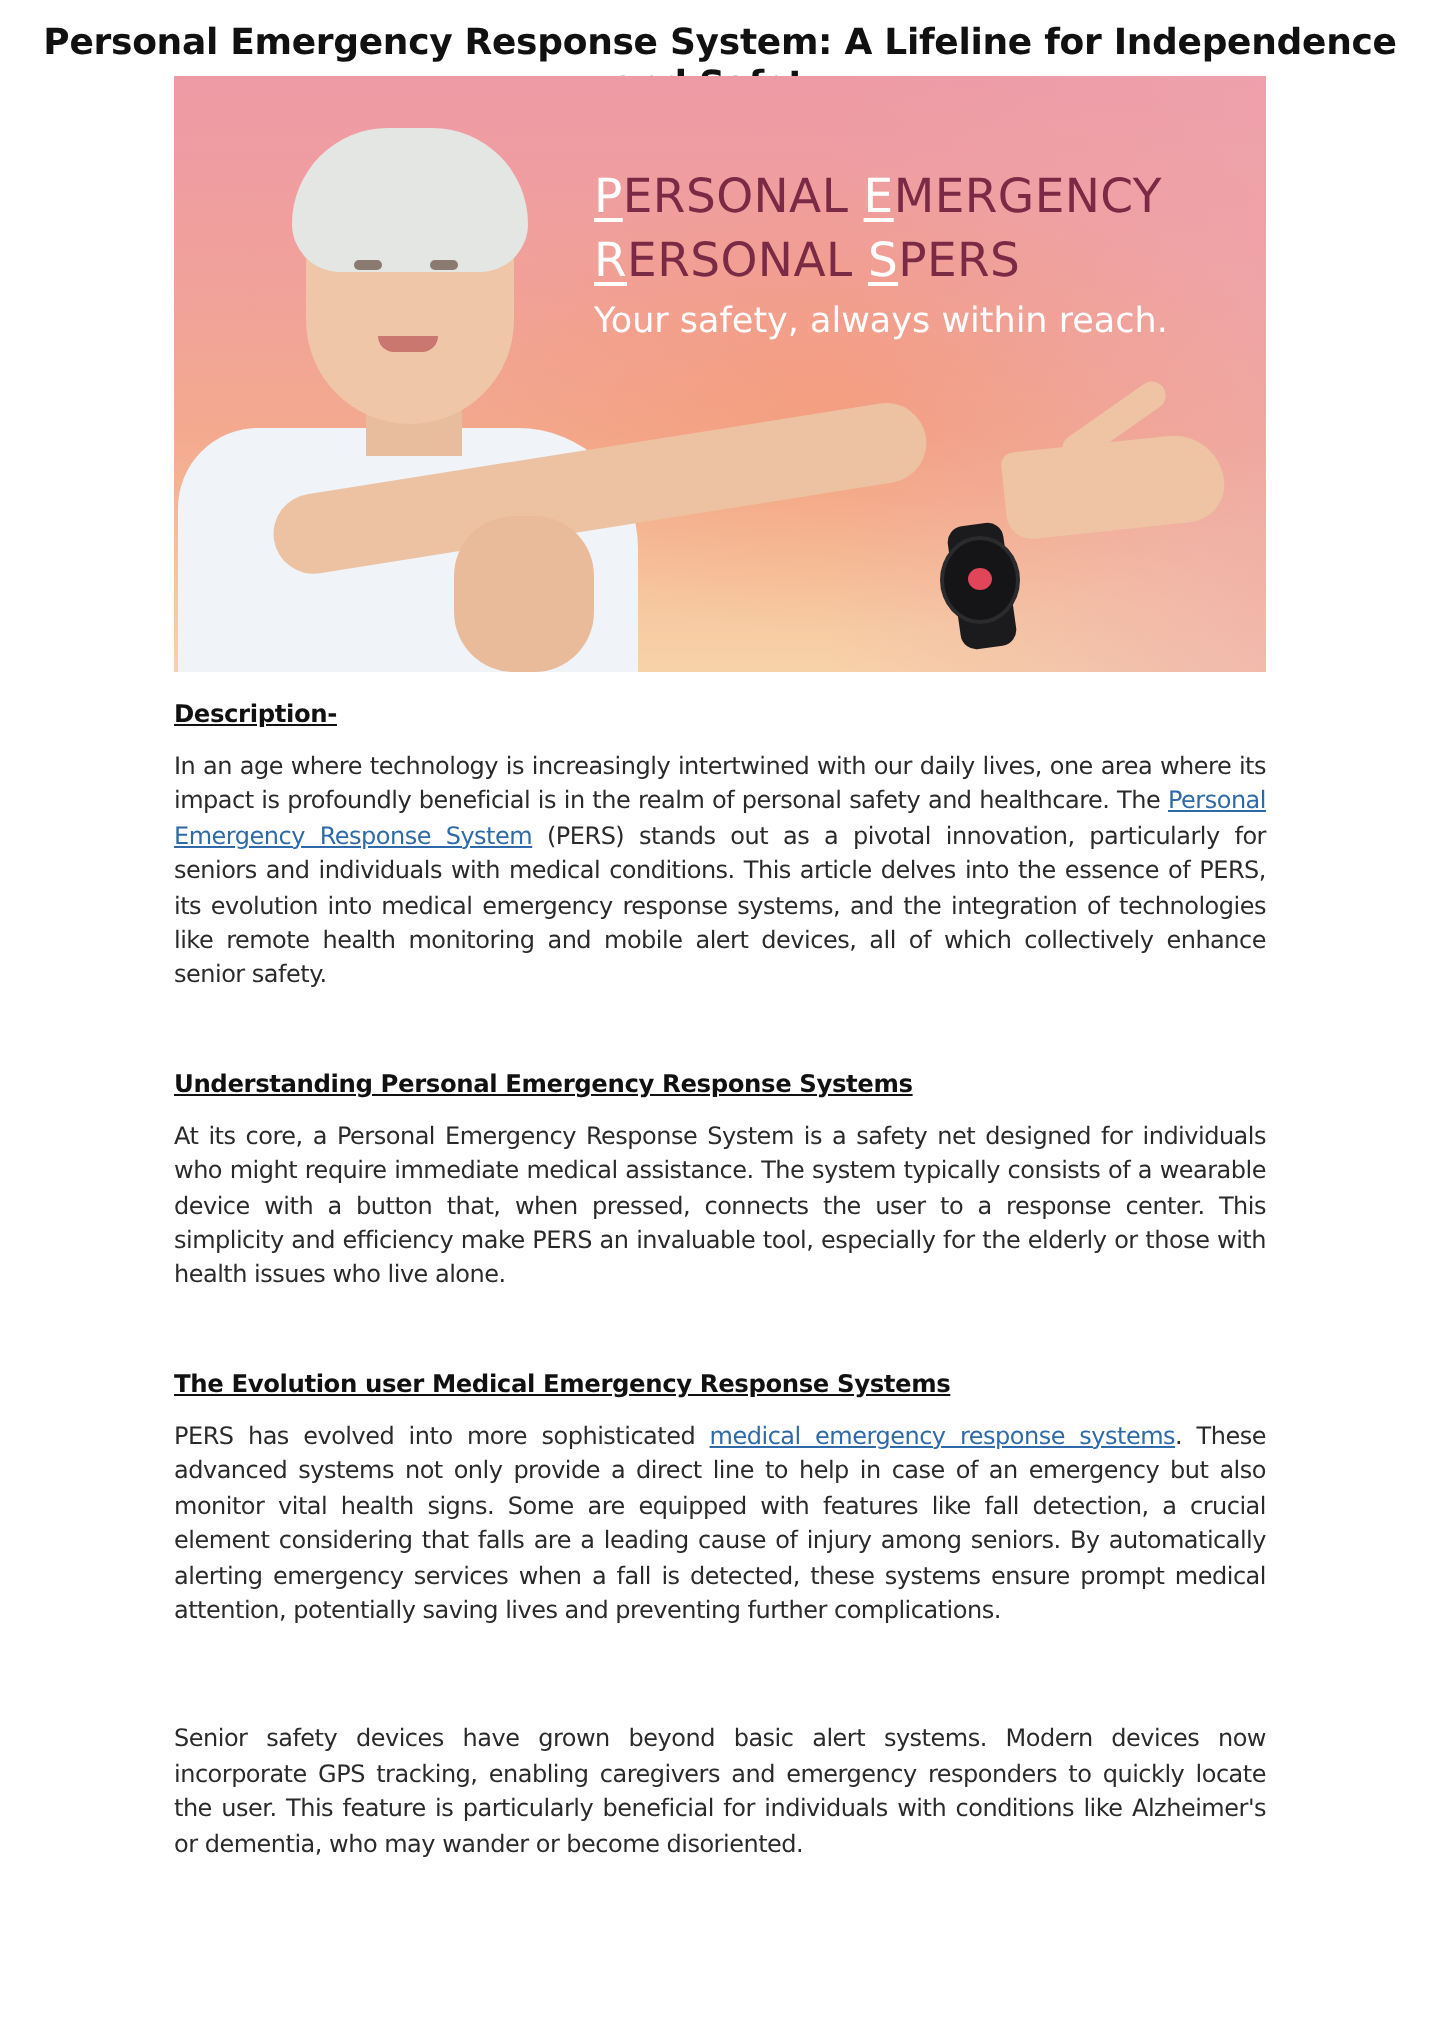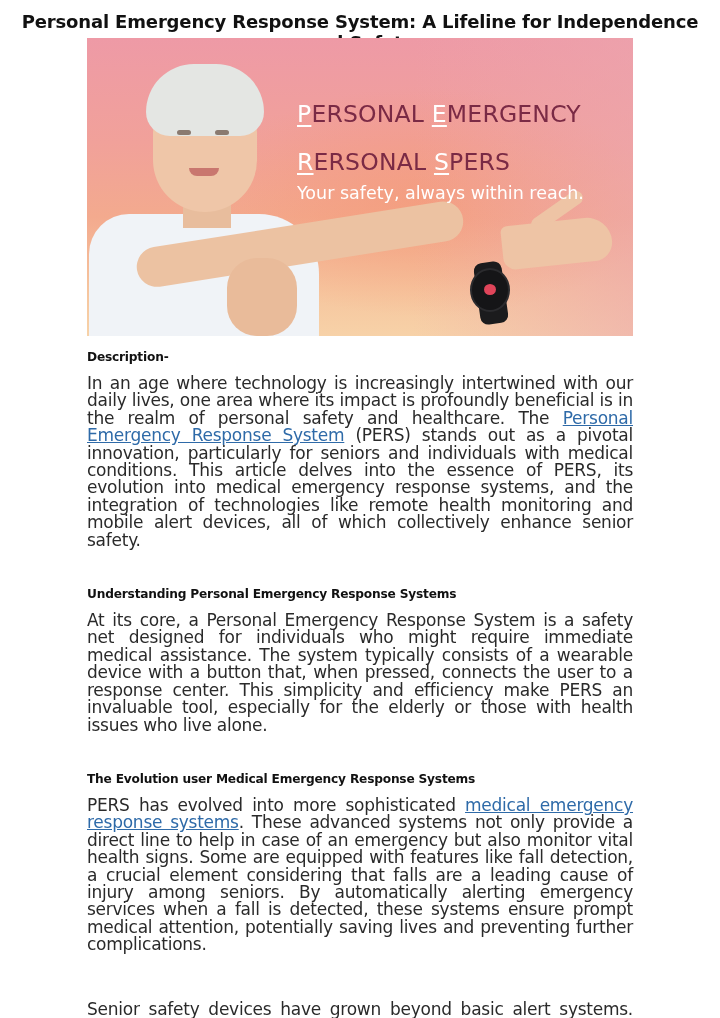--- a/index.html
+++ b/index.html
@@ -36,32 +36,33 @@
     .hand-grip { position: absolute; left: 140px; top: 220px; width: 70px; height: 78px; border-radius: 30px; background: #e9bb9a; }
     .open-hand { position: absolute; left: 415px; top: 183px; width: 110px; height: 44px; border-radius: 10px 40px 30px 20px; background: #eec4a5; transform: rotate(-6deg); }
     .thumb { position: absolute; left: 440px; top: 166px; width: 60px; height: 14px; border-radius: 8px; background: #eec4a5; transform: rotate(-35deg); }
     .watch-band { position: absolute; left: 390px; top: 224px; width: 28px; height: 62px; border-radius: 8px; background: #1b1b1d; transform: rotate(-8deg); }
     .watch-face { position: absolute; left: 383px; top: 230px; width: 40px; height: 44px; border-radius: 50%; background: #151517; border: 2px solid #2b2b2e; }
     .watch-dot { position: absolute; left: 397px; top: 246px; width: 12px; height: 11px; border-radius: 50%; background: #e0455a; }
 
     .hero-text { position: absolute; left: 210px; top: 44px; }
     .hero-line {
       font-family: "DejaVu Sans", sans-serif; font-weight: 500; font-size: 23.5px;
-      color: #7a2a45; letter-spacing: 0.2px; line-height: 32px; white-space: nowrap; margin-top: 16px;
+      color: #7a2a45; letter-spacing: 0.2px; line-height: 32px; white-space: nowrap;
     }
     .hero-line .cap { color: #ffffff; text-decoration: underline; text-decoration-thickness: 2px; text-underline-offset: 3px; }
     .hero-tag { font-size: 17.5px; color: #ffffff; line-height: 26px; margin-top: 2px; white-space: nowrap; text-align: right; }
 
     .content { position: absolute; left: 87px; top: 349px; width: 546px; }
     .h {
       font-weight: bold; font-size: 12.2px; color: #111111; letter-spacing: -0.2px;
       line-height: 16px;
+      text-decoration: underline;
     }
     .p {
-      font-size: 17px; line-height: 17.4px; color: #2a2a2a; text-align: justify;
+      font-size: 12px; line-height: 17.4px; color: #2a2a2a; text-align: justify;
       letter-spacing: -0.25px; margin-top: 10px;
     }
     .p a { color: #2e6aa8; text-decoration: underline; }
     .gap { height: 37px; }
   </style>
 </head>
 <body>
 
 <div class="doc-title">Personal Emergency Response System: A Lifeline for Independence and Safety</div>
 

